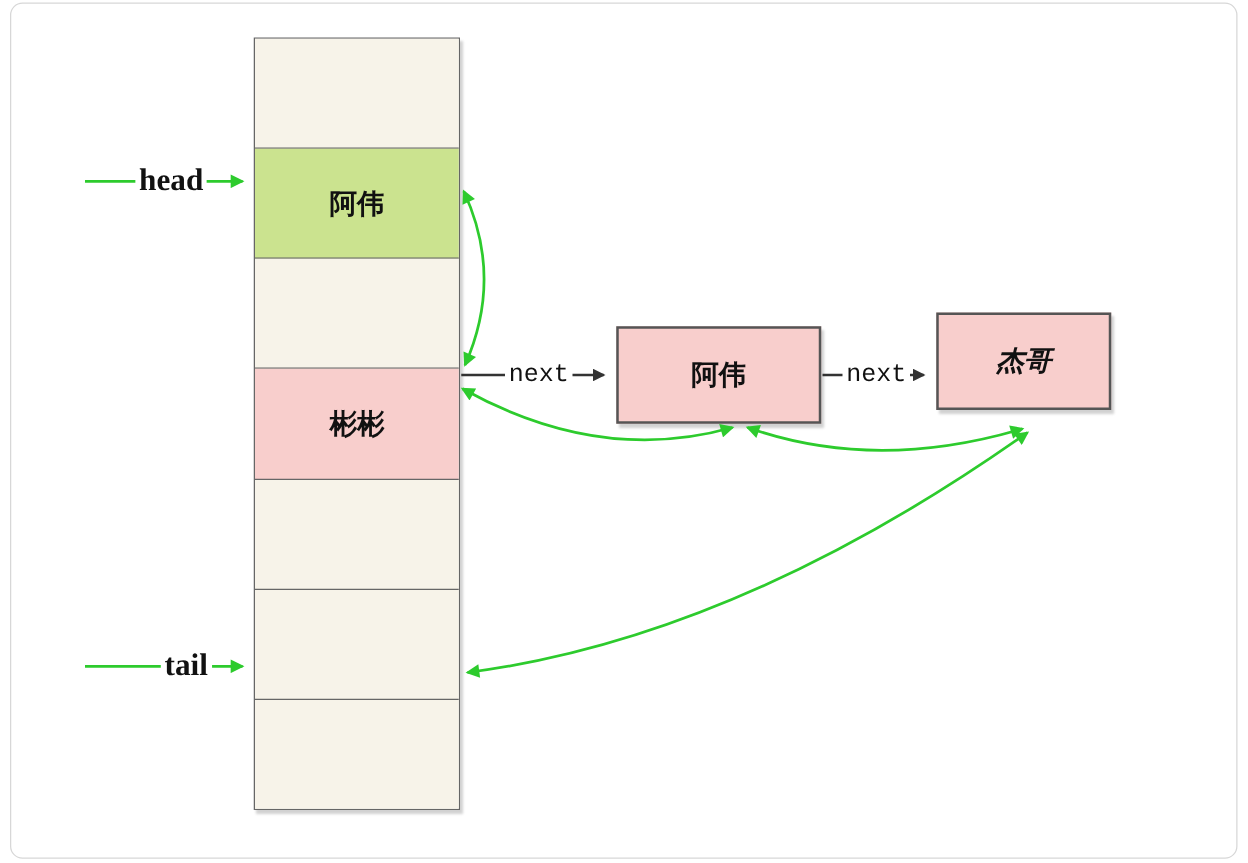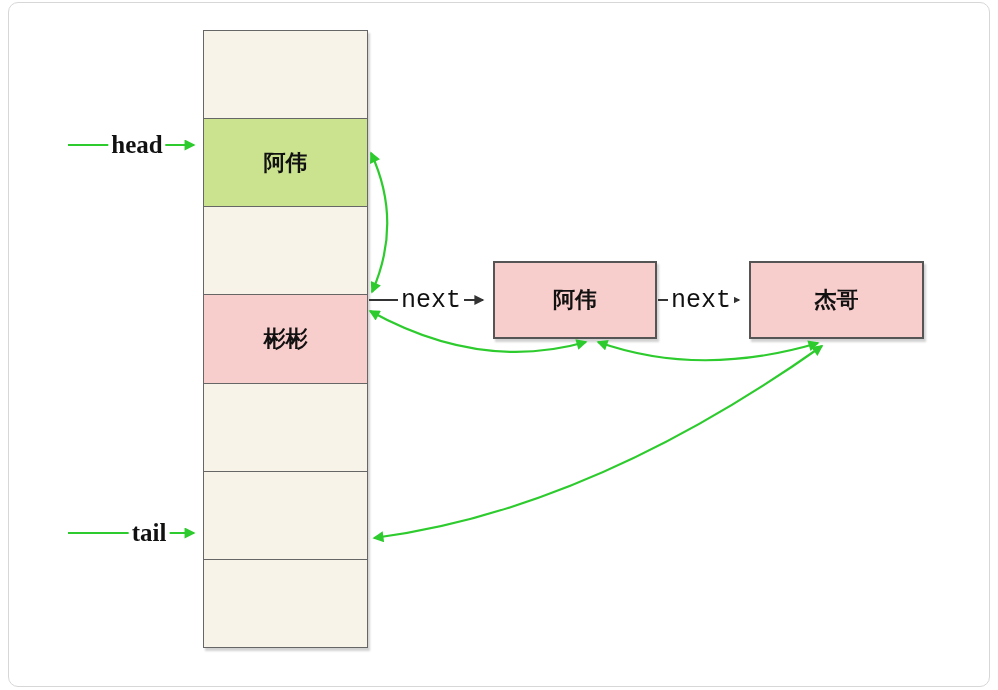--- a/index.html
+++ b/index.html
@@ -24,28 +24,28 @@
   .cell:last-child{border-bottom:none;}
   .cell.green{background:var(--green_fill);}
   .cell.pink{background:var(--pink_fill);}
 
   
   .node{position:absolute;width:164px;height:78px;background:var(--pink_fill);
     border:2px solid var(--node_border);display:flex;align-items:center;
     justify-content:center;font-weight:bold;font-size:22px;color:#111;
     box-shadow:2px 3px 2px rgba(0,0,0,0.18);}
   .node.awei{left:493px;top:261px;}
-  .node.jiege{left:749px;top:261px;width:175px;}
+  .node.jiege{left:749px;top:250px;width:140px;font-style:italic;}
 
   
   .lbl{position:absolute;transform:translate(-50%,-50%);background:#ffffff;
     padding:0 3px;color:var(--label_text);white-space:nowrap;line-height:1.1;}
   .lbl.ptr{font-family:"Liberation Serif",serif;font-weight:bold;font-size:25px;}
   .lbl.next{font-family:"Liberation Mono","DejaVu Sans Mono",monospace;
-    font-size:25px;}
+    font-size:20px;}
   .lbl.head{left:137px;top:145px;text-align:right;}
   .lbl.tail{left:149px;top:533px;}
   .lbl.next1{left:431px;top:301px;}
   .lbl.next2{left:701px;top:301px;}
 
   svg.wires{position:absolute;left:0;top:0;width:998px;height:690px;
     pointer-events:none;}
   .wire-green{stroke:var(--arrow_green);stroke-width:2.2;fill:none;}
   .wire-black{stroke:var(--arrow_black);stroke-width:2;fill:none;}
   .mk-green{fill:var(--arrow_green);}

